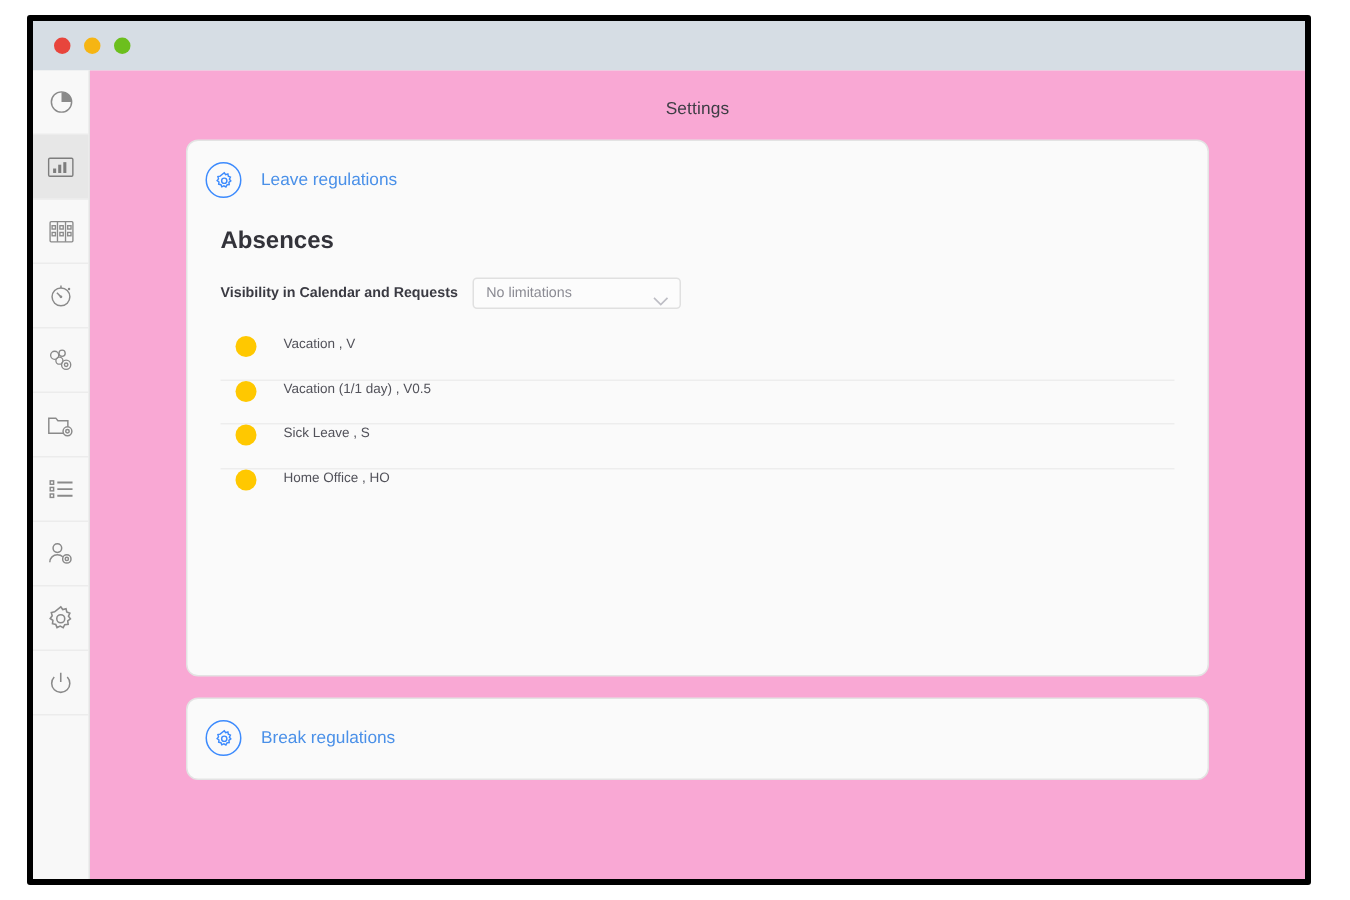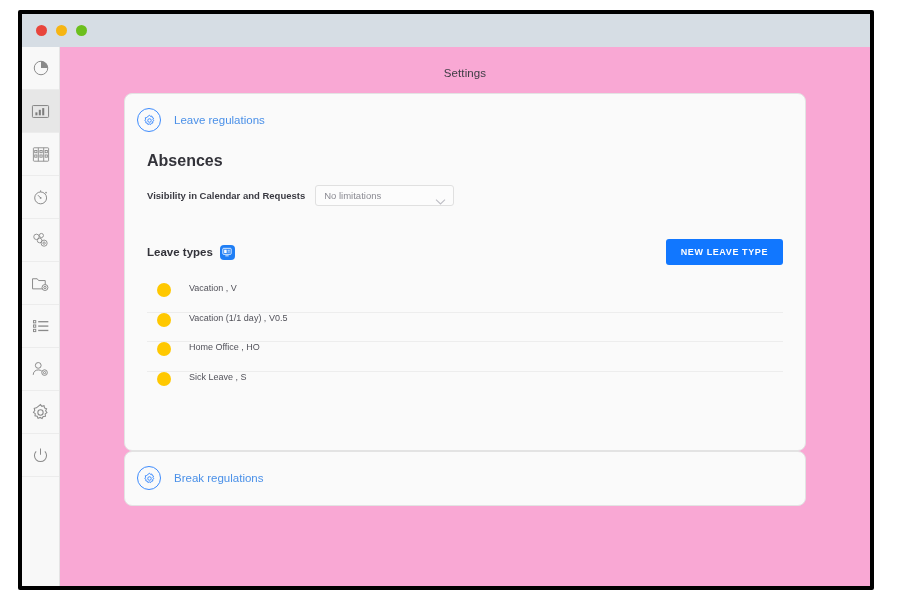--- a/index.html
+++ b/index.html
@@ -114,21 +114,21 @@
     position: relative;
     margin: 0 auto;
     width: 682px;
     background: #fafafa;
     border: 1px solid #e3e3e3;
     border-radius: 8px;
     box-sizing: border-box;
   }
   .card.general { margin-top: 17px; height: 57px; }
   .card.leave   { margin-top: 14px; height: 358px; }
-  .card.breaks  { height: 55px; }
+  .card.breaks  { margin-top: 14px; height: 55px; }
 
   .card-header {
     display: flex;
     align-items: center;
     padding: 14px 0 0 12px;
   }
   .sect-icon {
     width: 24px; height: 24px;
     border-radius: 50%;
     border: 1.4px solid #3d8bfd;
@@ -409,54 +409,41 @@
               <span class="select-value">No limitations</span>
               <span class="chevron">
                 <svg width="11" height="8" viewBox="0 0 11 8" fill="none" stroke="#bdbdc4" stroke-width="1.1">
                   <path d="M1 1.6L5.5 6 10 1.6"></path>
                 </svg>
               </span>
             </div>
           </div>
 
 
-          <div class="lt-head">
-            <span class="lt-title">Leave types</span>
-            <span class="help-icon">
-              <svg width="10" height="10" viewBox="0 0 12 12" fill="none" stroke="#ffffff" stroke-width="1">
-                <rect x="1" y="1.6" width="10" height="7.2" rx="0.8"></rect>
-                <line x1="4" y1="10.6" x2="8" y2="10.6"></line>
-                <rect x="2.6" y="3.2" width="3" height="4" fill="#ffffff" stroke="none"></rect>
-                <line x1="6.6" y1="3.9" x2="9.4" y2="3.9"></line>
-                <line x1="6.6" y1="6" x2="9.4" y2="6"></line>
-              </svg>
-            </span>
-            <button class="btn-new">NEW LEAVE TYPE</button>
-          </div>
 
           <div class="lt-list">
 
             <div class="lt-row">
               <span class="lt-dot" style="background:#FFC800"></span>
               <span class="lt-label">Vacation , V</span>
             </div>
 
             <div class="lt-row">
               <span class="lt-dot" style="background:#FFC800"></span>
               <span class="lt-label">Vacation (1/1 day) , V0.5</span>
             </div>
 
             <div class="lt-row">
               <span class="lt-dot" style="background:#FFC800"></span>
-              <span class="lt-label">Home Office , HO</span>
+              <span class="lt-label">Sick Leave , S</span>
             </div>
 
             <div class="lt-row">
               <span class="lt-dot" style="background:#FFC800"></span>
-              <span class="lt-label">Sick Leave , S</span>
+              <span class="lt-label">Home Office , HO</span>
             </div>
 
 
           </div>
         </div>
       </div>
 
       <div class="card breaks">
         <div class="card-header">
           <span class="sect-icon">

